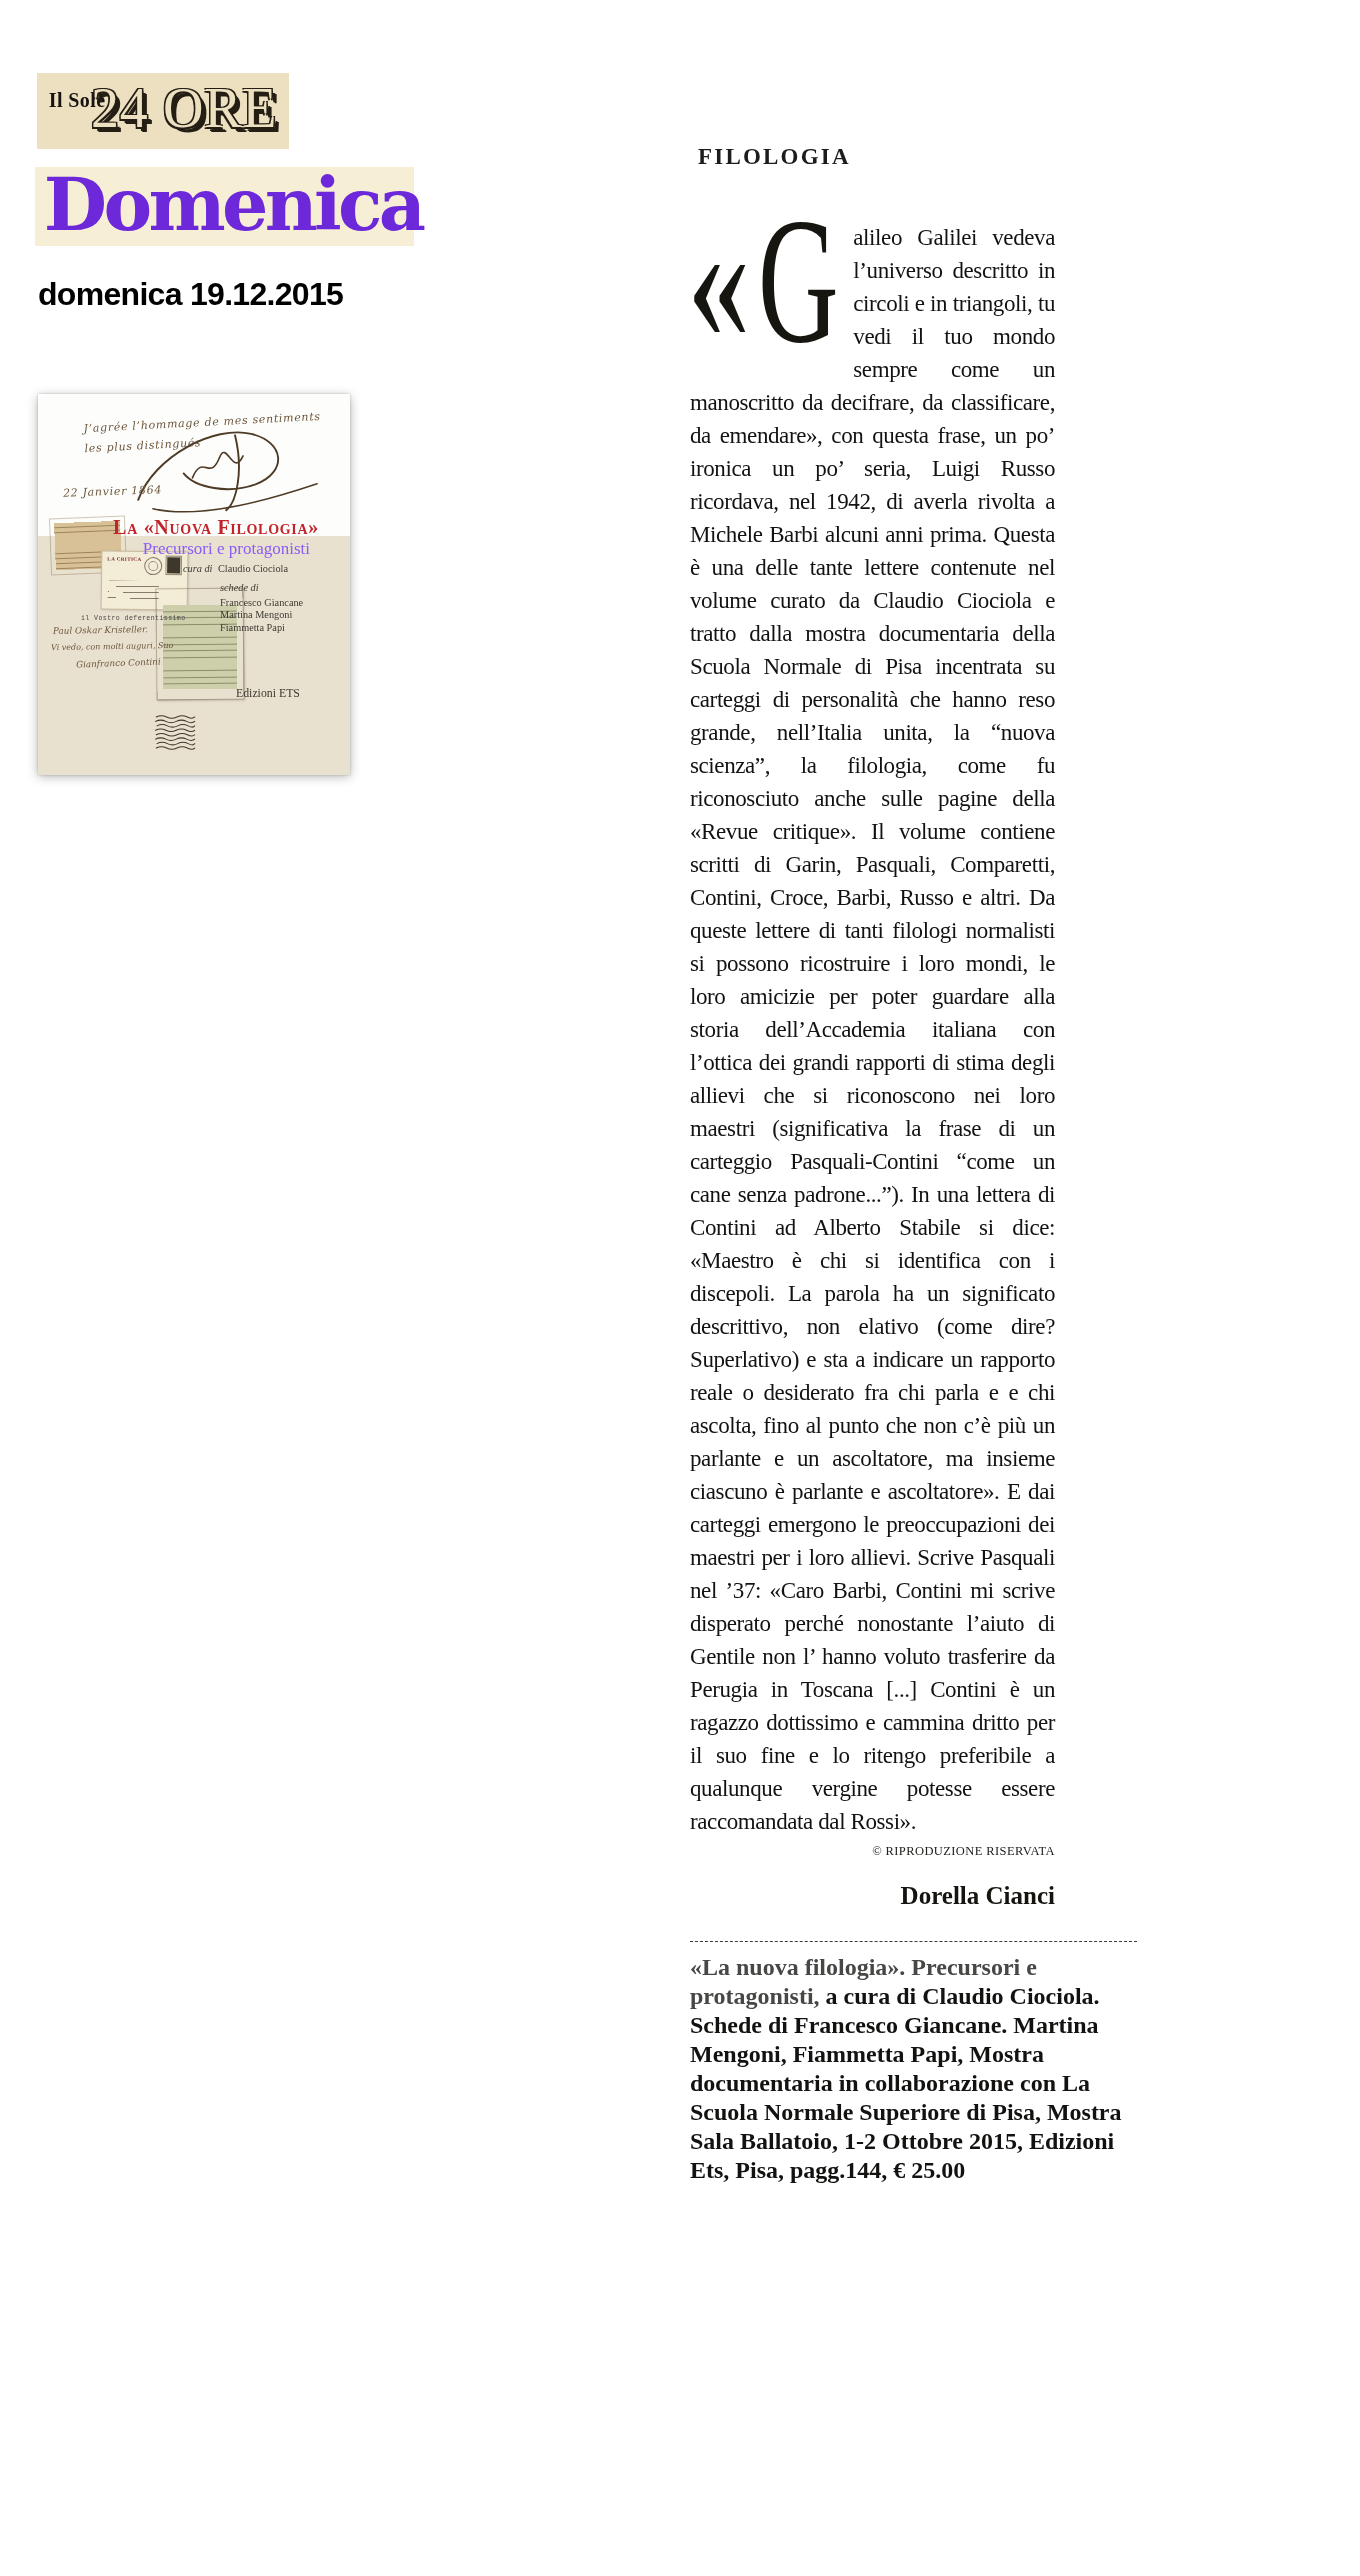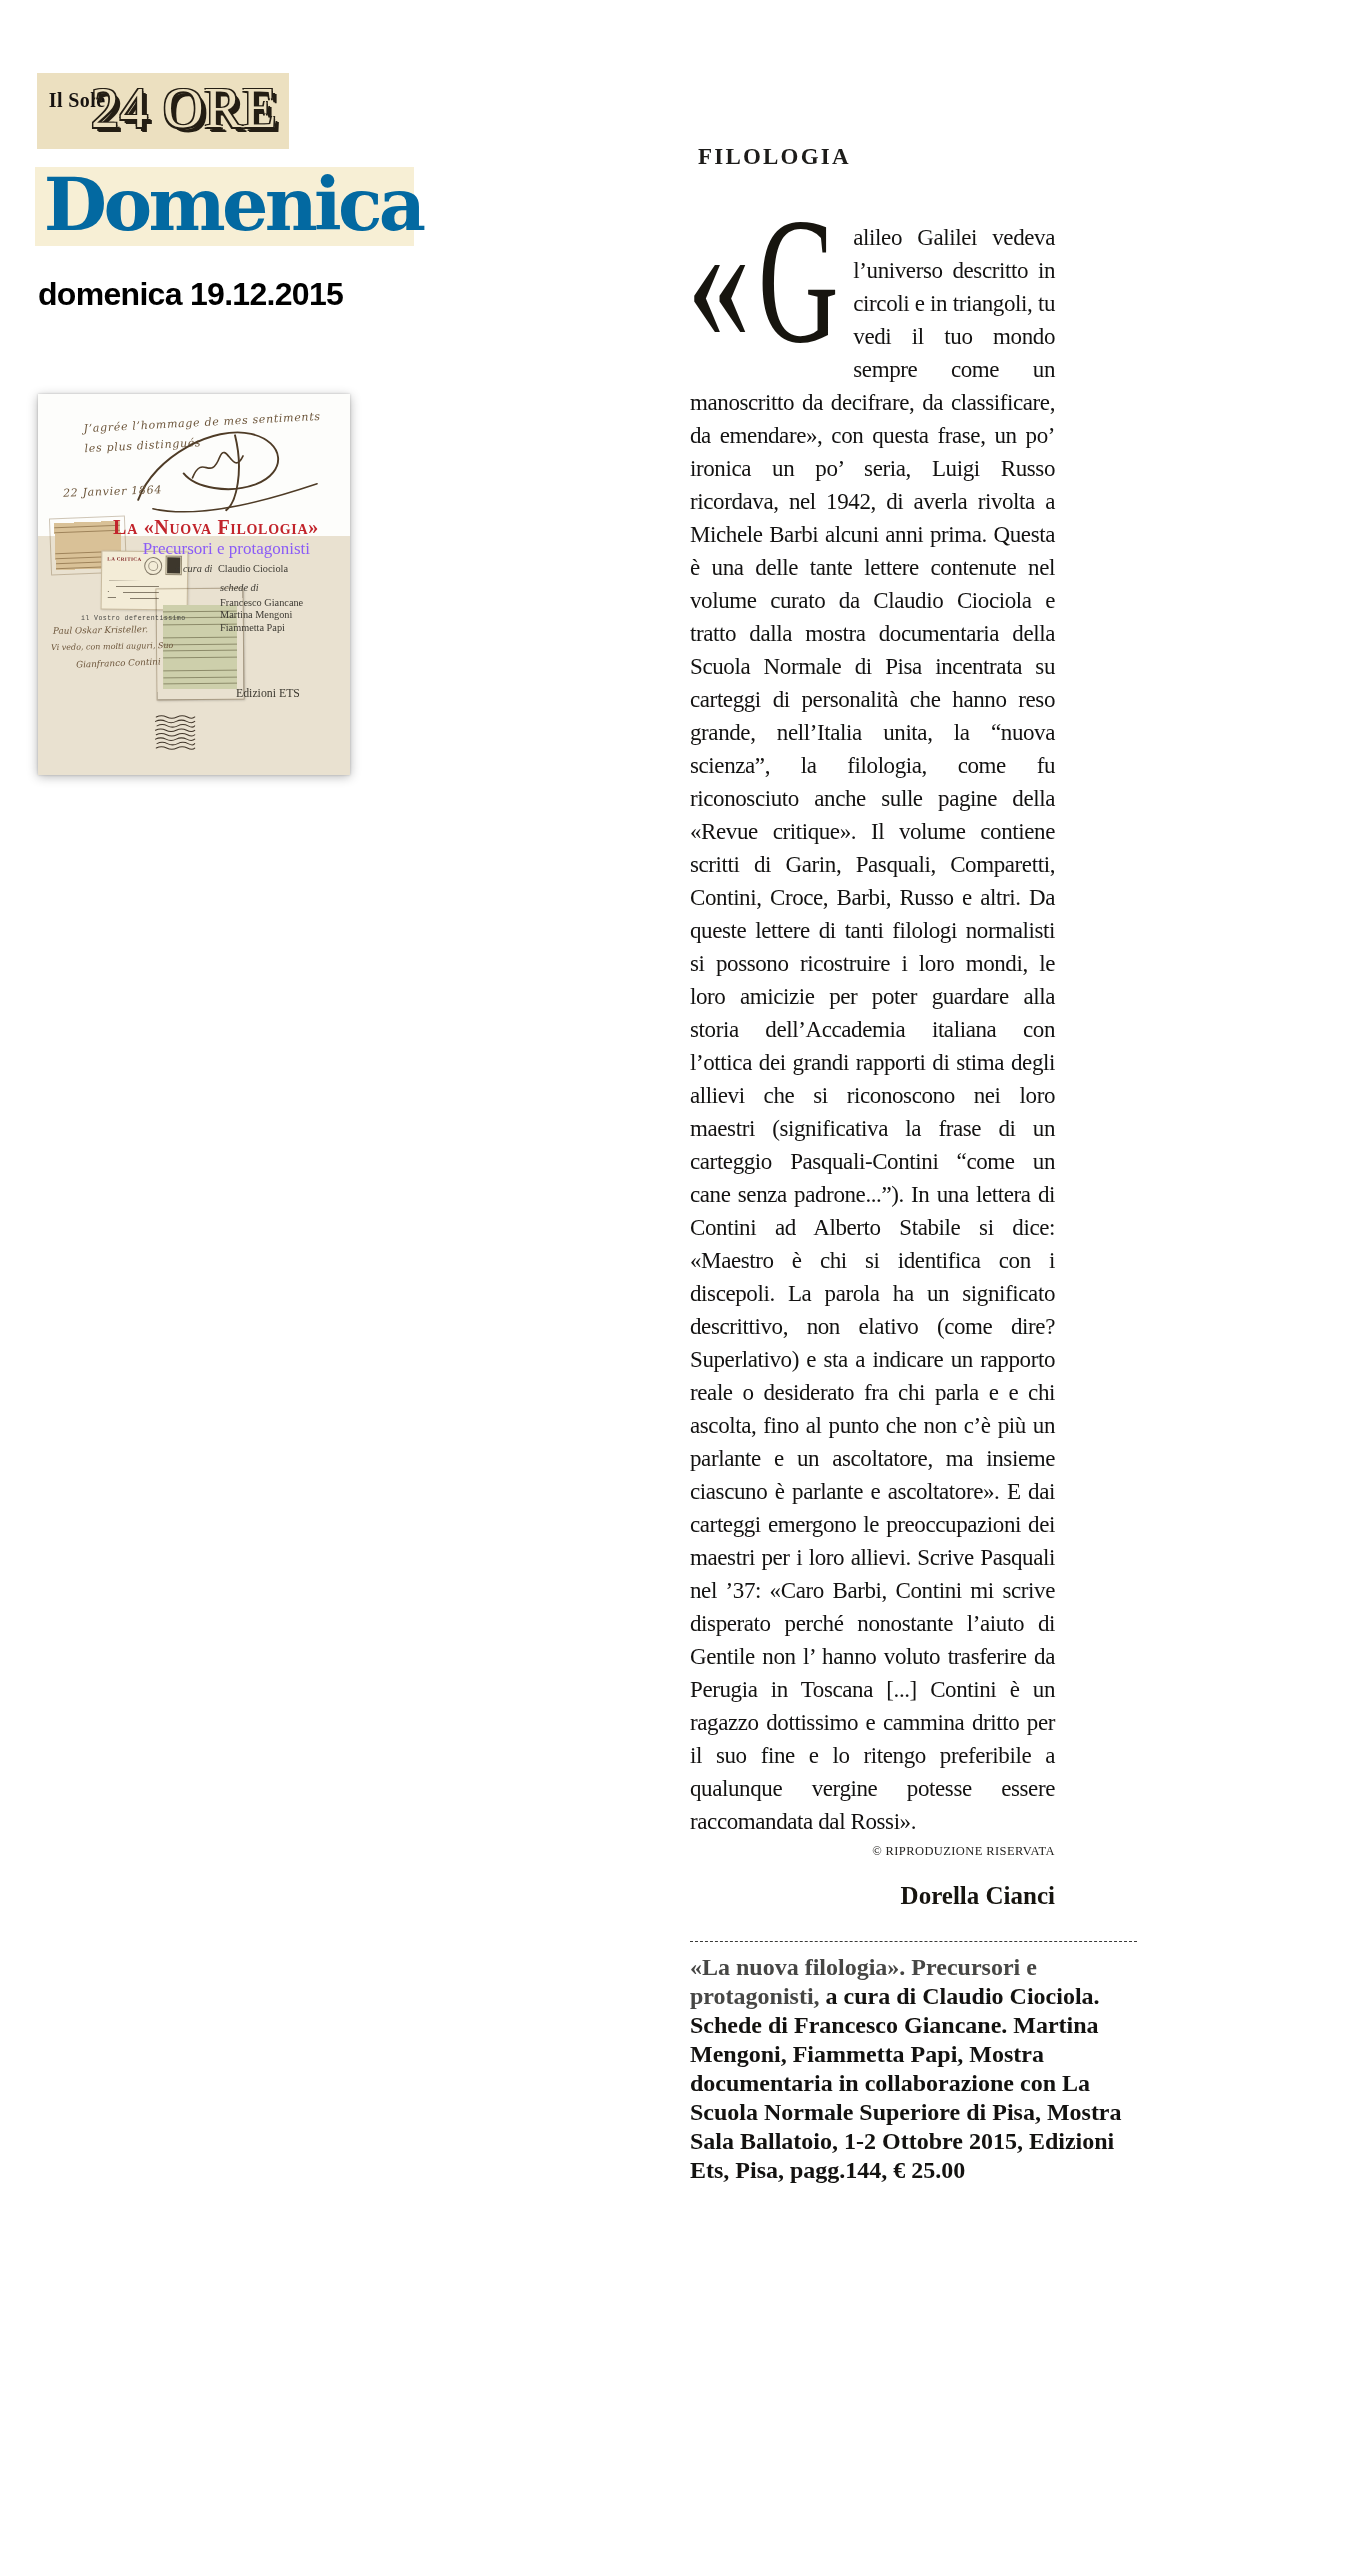--- a/index.html
+++ b/index.html
@@ -13,21 +13,21 @@
                  font-weight:bold; font-size:20px; color:#171310; letter-spacing:0.4px; }
   .logo-24ore { position:absolute; left:54px; top:-2.9px; font-family:"Liberation Serif",serif;
                 font-weight:normal; font-size:56px; line-height:76px; letter-spacing:0.7px;
                 color:#ece0c0;
                 text-shadow:-1.5px -1.5px 0 #241e14, 1.5px -1.5px 0 #241e14, -1.5px 1.5px 0 #241e14,
                              1.5px 1.5px 0 #241e14, 3.7px 3.7px 0 #241e14, 5.1px 5.1px 0 #241e14; }
   .domenica-box { position:absolute; left:35px; top:167px; width:379px; height:79px;
                   background:#f7efd5; }
   .domenica-box span { position:absolute; left:8.8px; top:-2.2px;
                   font-family:"DejaVu Serif", serif; font-weight:bold; font-size:73px;
-                  line-height:79px; letter-spacing:-3.7px; color:#0369a1; }
+                  line-height:79px; letter-spacing:-3.7px; color:#6d28d9; }
   .issue-date { position:absolute; left:38px; top:276px; font-family:"Liberation Sans",sans-serif;
                 font-weight:bold; font-size:32px; letter-spacing:-0.7px; color:#000; }
 
   
   .cover { position:absolute; left:38px; top:394px; width:312px; height:381px; background:#fdfdfb;
            box-shadow:0 2.2px 10.3px rgba(0,0,0,0.30), 0 0 2.2px rgba(0,0,0,0.2); }
   .cover-band { position:absolute; left:0; top:142px; right:0; bottom:0; background:#e9e1d0; }
   .hand { font-family:"DejaVu Serif", serif; font-style:italic; color:#6d563b; }
   .ded { position:absolute; left:46px; top:19px; font-size:11px; line-height:20px;
          letter-spacing:0.7px; transform:rotate(-3deg); }

